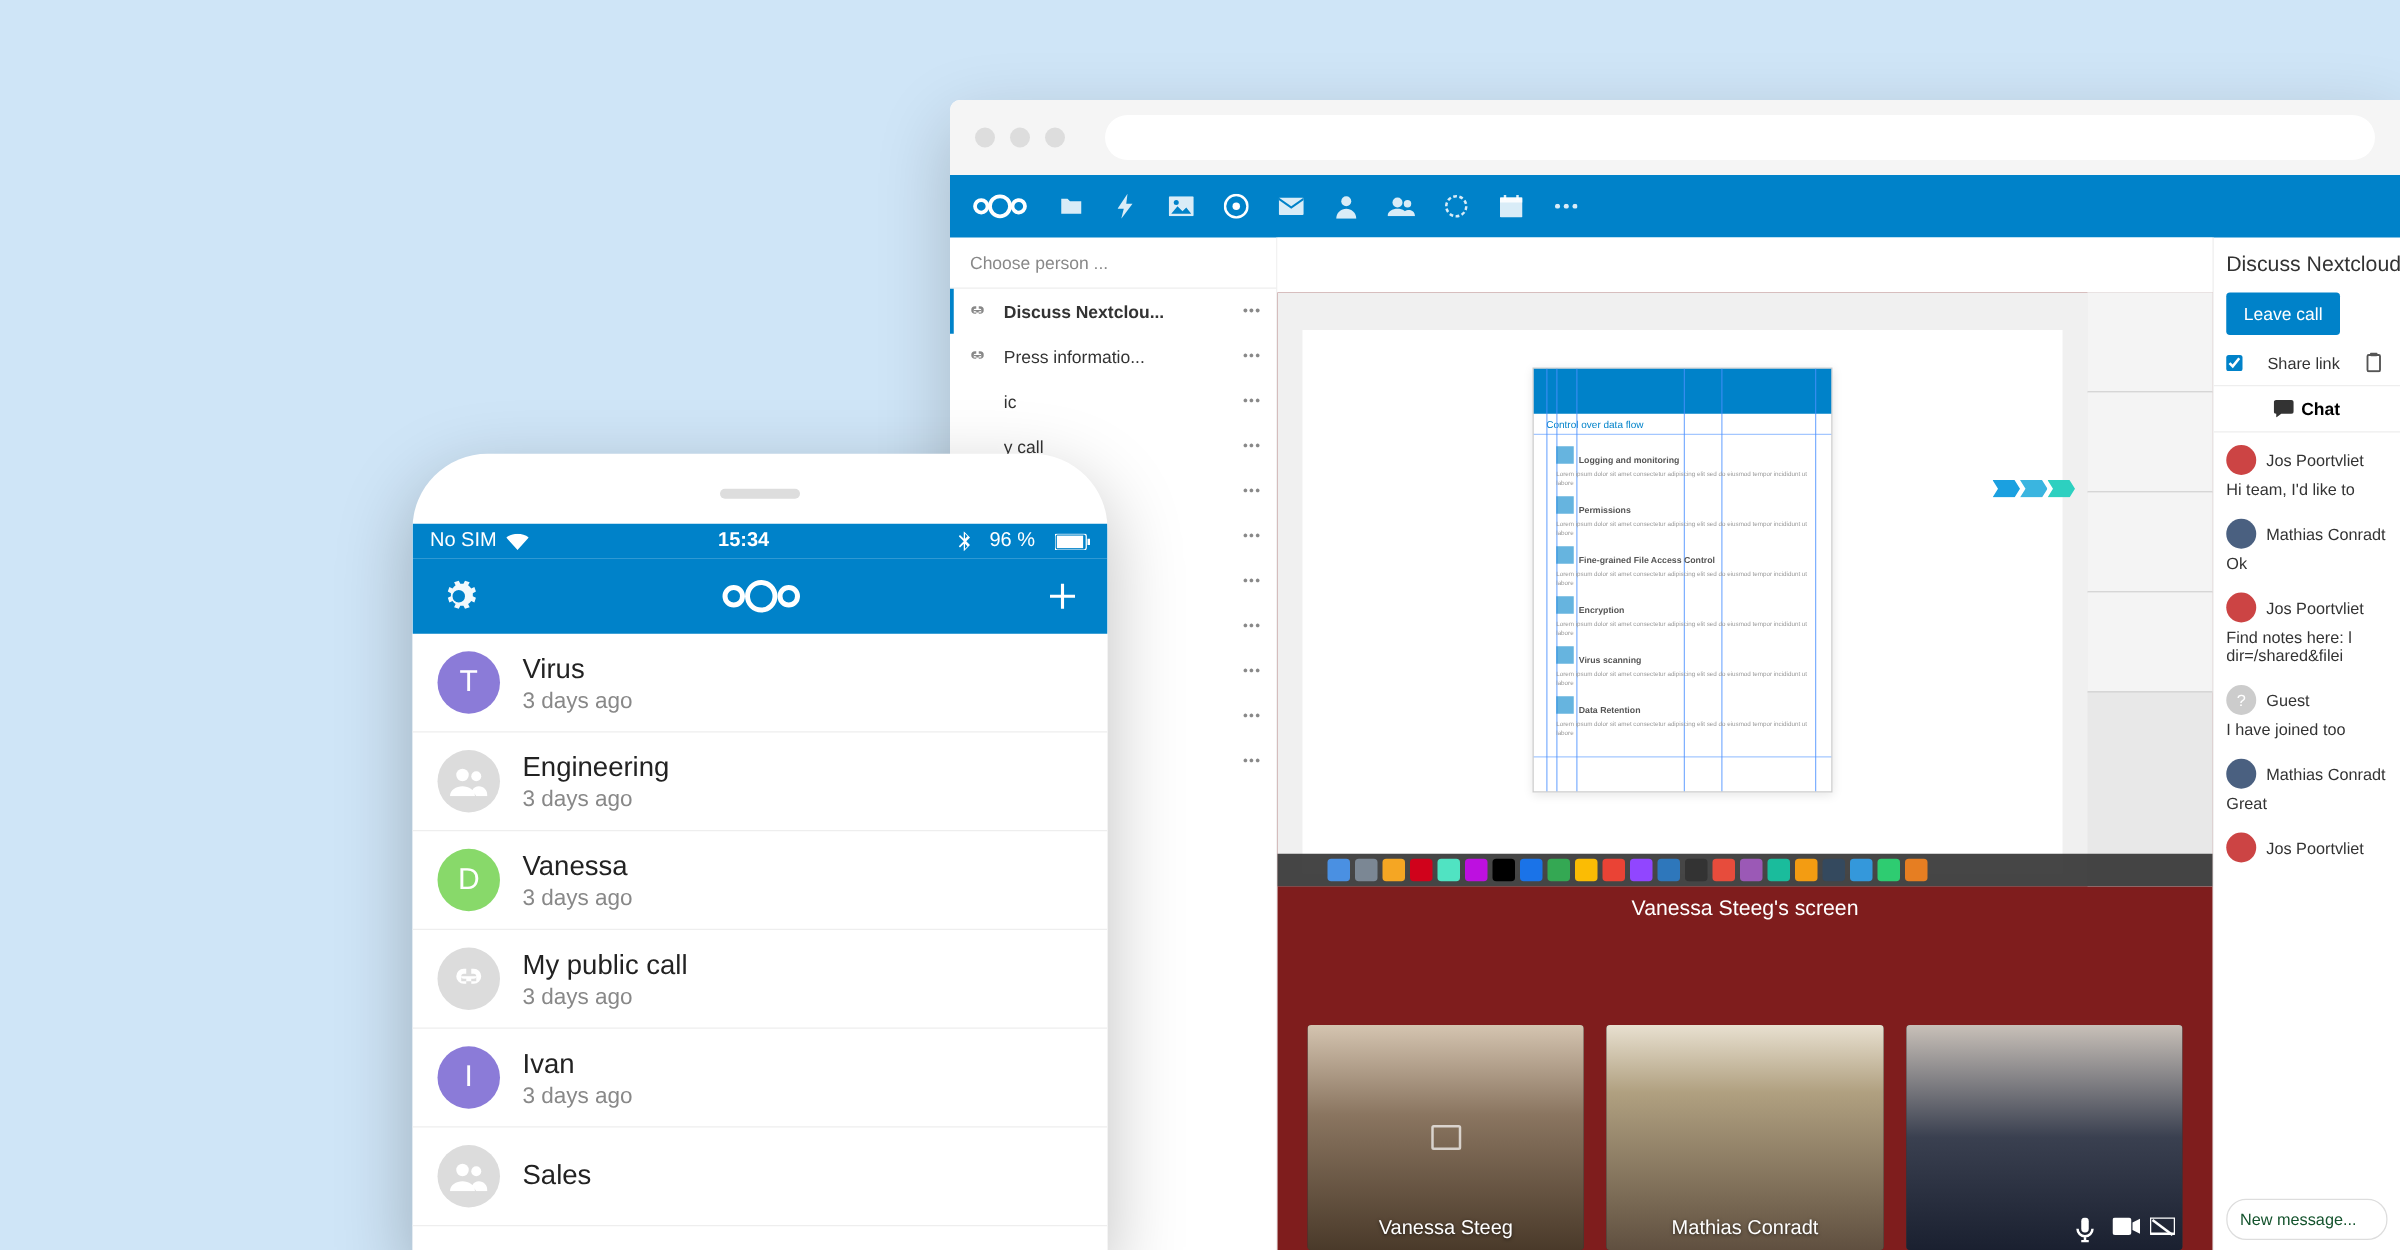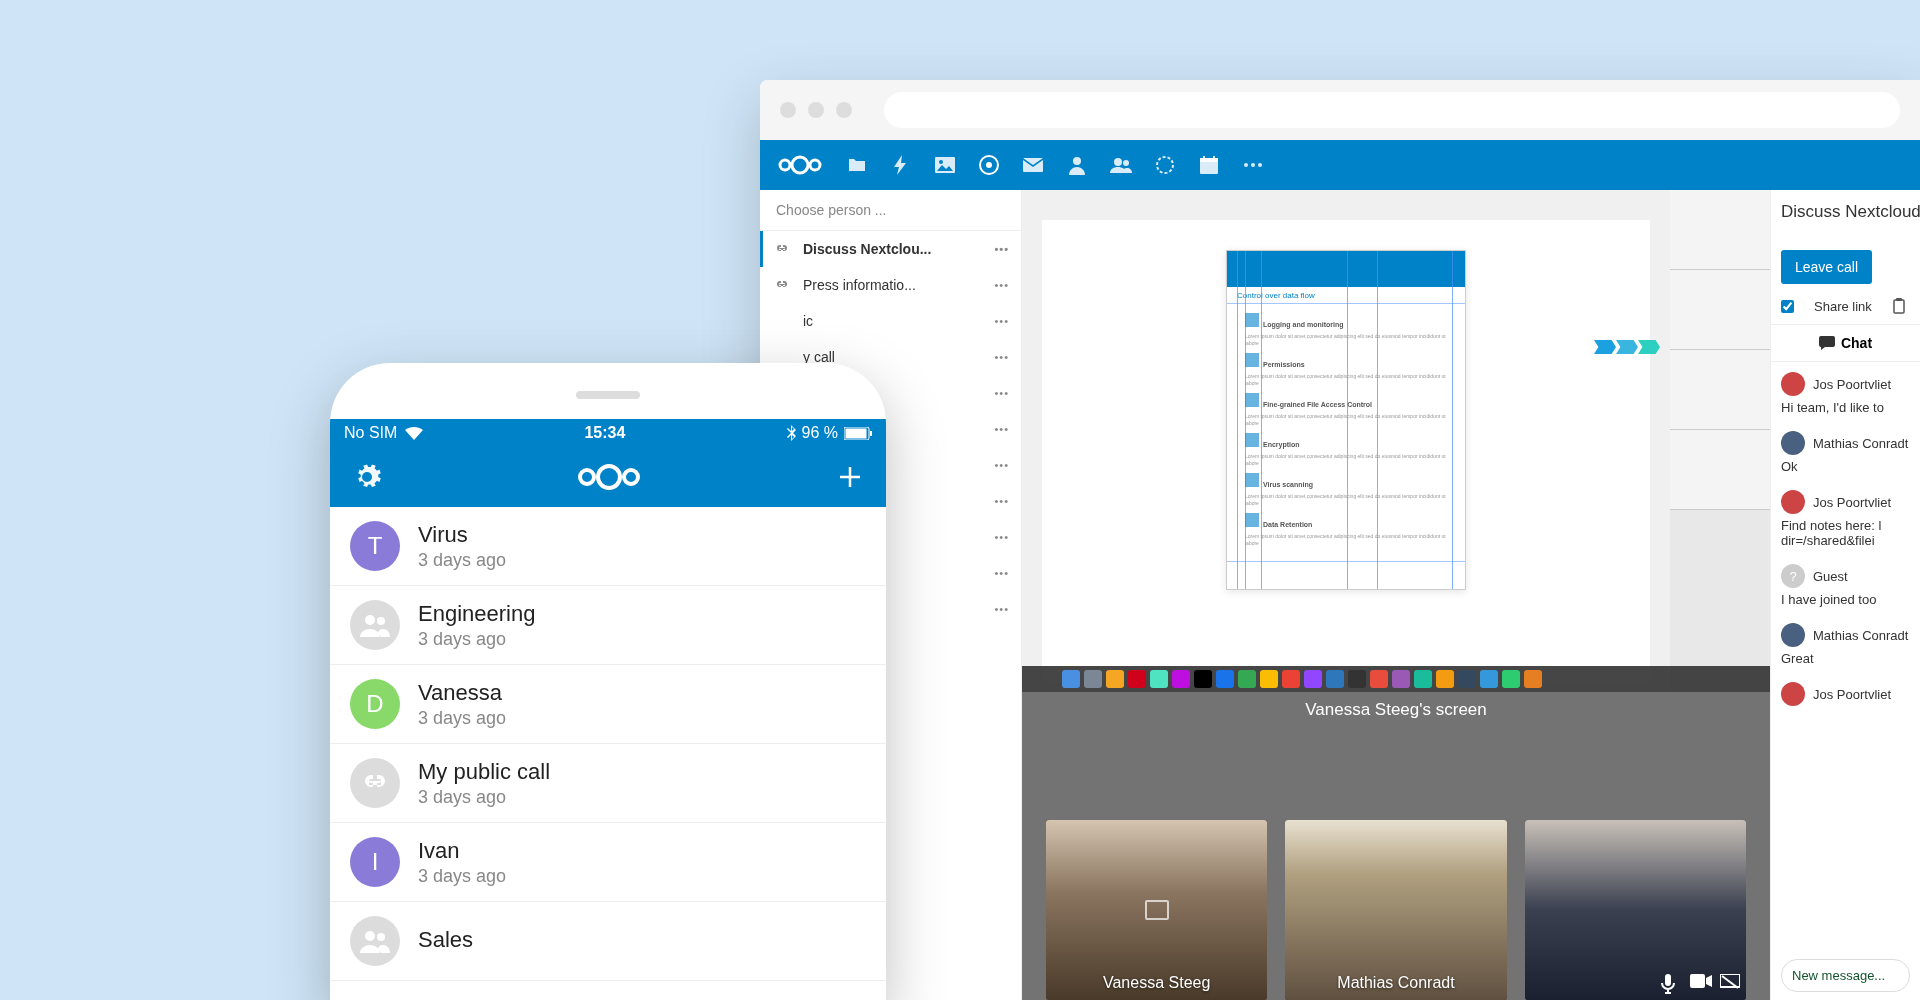--- a/index.html
+++ b/index.html
@@ -22,21 +22,21 @@
 .sidebar { width: 262px; border-right: 1px solid #eee; display: flex; flex-direction: column; }
 .choose-person { padding: 12px 16px; color: #888; font-size: 14px; border-bottom: 1px solid #eee; }
 .room-item { display: flex; align-items: center; padding: 10px 12px; gap: 10px; font-size: 14px; color: #333; border-left: 3px solid transparent; }
 .room-item.active { border-left-color: #0082c9; font-weight: 600; }
 .room-item .room-icon { width: 18px; color: #888; text-align: center; }
 .room-item .room-label { flex: 1; white-space: nowrap; overflow: hidden; text-overflow: ellipsis; }
 .room-item .room-more { color: #888; letter-spacing: 1px; font-size: 11px; }
 
 
 .main { flex: 1; display: flex; flex-direction: column; background: #fff; }
-.screen-share { flex: 1; background: #737373; position: relative; }
+.screen-share { flex: 1; background: #7f1d1d; position: relative; margin-top: 44px; }
 .shared-doc-area { position: absolute; top: 0; left: 0; right: 0; height: 62%; background: #f0f0f0; display: flex; }
 .doc-canvas { flex: 1; background: #fff; margin: 30px 20px 10px 20px; display: flex; align-items: flex-start; justify-content: center; padding-top: 30px; }
 .doc-page { width: 240px; height: 340px; background: #fff; border: 1px solid #ccc; position: relative; box-shadow: 0 2px 8px rgba(0,0,0,0.1); }
 .doc-header { height: 36px; background: #0082c9; }
 .doc-guides { position: absolute; inset: 0; }
 .doc-guides .g-v { position: absolute; top: 0; bottom: 0; width: 1px; background: #4a90ff; opacity: 0.7; }
 .doc-guides .g-h { position: absolute; left: 0; right: 0; height: 1px; background: #4a90ff; opacity: 0.5; }
 .doc-title { position: absolute; top: 40px; left: 10px; font-size: 8px; color: #0082c9; }
 .doc-section { position: absolute; left: 18px; right: 10px; }
 .doc-section .sec-icon { width: 14px; height: 14px; background: #0082c9; display: inline-block; vertical-align: top; margin-right: 4px; opacity: 0.6; }
@@ -61,42 +61,42 @@
 .video-tile:nth-child(2) .video-face { background: linear-gradient(180deg, #e8e0d0 0%, #b0a080 30%, #605040 100%); }
 .video-tile:nth-child(3) .video-face { background: linear-gradient(180deg, #c8c0b8 0%, #3a4050 50%, #1a2030 100%); }
 .video-name { position: relative; color: #fff; font-size: 16px; padding: 8px; z-index: 2; text-shadow: 0 1px 3px rgba(0,0,0,0.6); }
 .video-controls { position: absolute; bottom: 6px; right: 6px; display: flex; gap: 10px; z-index: 2; }
 .video-ctrl-icon { width: 20px; height: 20px; color: #fff; }
 .screen-indicator { position: absolute; top: 50%; left: 50%; transform: translate(-50%, -50%); width: 24px; height: 20px; border: 2px solid #fff; border-radius: 2px; opacity: 0.7; z-index: 2; }
 
 
 .chat-panel { width: 150px; border-left: 1px solid #eee; display: flex; flex-direction: column; overflow: hidden; }
 .chat-title { padding: 12px 10px 8px; font-size: 17px; font-weight: 400; color: #333; white-space: nowrap; }
-.leave-call { margin: 20px 10px 10px; background: #0082c9; color: #fff; border: none; padding: 9px 14px; border-radius: 3px; font-size: 14px; align-self: flex-start; }
+.leave-call { margin: 4px 10px 10px; background: #0082c9; color: #fff; border: none; padding: 9px 14px; border-radius: 3px; font-size: 14px; align-self: flex-start; }
 .share-row { display: flex; align-items: center; gap: 20px; padding: 4px 10px 10px; font-size: 13px; color: #333; }
 .share-row input[type="checkbox"] { accent-color: #0082c9; }
 .clip-icon { width: 16px; height: 16px; color: #555; }
 .chat-tab-header { display: flex; align-items: center; justify-content: center; gap: 6px; padding: 10px; border-top: 1px solid #eee; border-bottom: 1px solid #eee; font-size: 14px; font-weight: 600; }
 .chat-messages { flex: 1; overflow: hidden; }
 .msg { padding: 10px 10px 6px; }
 .msg-head { display: flex; align-items: center; gap: 8px; margin-bottom: 4px; }
 .msg-avatar { width: 24px; height: 24px; border-radius: 50%; background: #4a6080; flex-shrink: 0; }
 .msg-avatar.guest { background: #ccc; display: flex; align-items: center; justify-content: center; color: #fff; font-size: 13px; }
 .msg-author { font-size: 13px; color: #333; white-space: nowrap; }
 .msg-body { font-size: 13px; color: #333; white-space: nowrap; overflow: hidden; }
 .new-msg-input { margin: 8px 10px; padding: 8px 10px; border: 1px solid #ddd; border-radius: 16px; color: #14532d; font-size: 13px; }
 
 
 .phone { position: absolute; top: 363px; left: 330px; width: 556px; height: 642px; background: #fff; border-radius: 60px 60px 0 0; box-shadow: 0 20px 60px rgba(0,0,0,0.25); overflow: hidden; }
 .phone-speaker { position: absolute; top: 28px; left: 50%; transform: translateX(-50%); width: 64px; height: 8px; background: #ddd; border-radius: 5px; }
 .phone-screen { position: absolute; top: 56px; left: 0; right: 0; bottom: 0; background: #fff; }
 .status-bar { height: 28px; background: #0082c9; color: #fff; display: flex; align-items: center; padding: 0 14px; font-size: 16px; }
 .status-left { display: flex; align-items: center; gap: 8px; }
 .status-center { flex: 1; text-align: center; font-weight: 600; }
-.status-right { display: flex; align-items: center; gap: 6px; }
+.status-right { display: flex; align-items: center; gap: 16px; }
 .phone-nav { height: 60px; background: #0082c9; display: flex; align-items: center; justify-content: space-between; padding: 0 22px; }
 .phone-nav-icon { color: #fff; }
 .phone-logo { color: #fff; }
 .contact-row { display: flex; align-items: center; padding: 14px 20px; gap: 18px; border-bottom: 1px solid #eee; }
 .contact-avatar { width: 50px; height: 50px; border-radius: 50%; display: flex; align-items: center; justify-content: center; color: #fff; font-size: 24px; font-weight: 400; }
 .contact-info { flex: 1; }
 .contact-name { font-size: 22px; color: #222; font-weight: 400; }
 .contact-time { font-size: 18px; color: #888; margin-top: 2px; }
 
 svg { display: block; }

